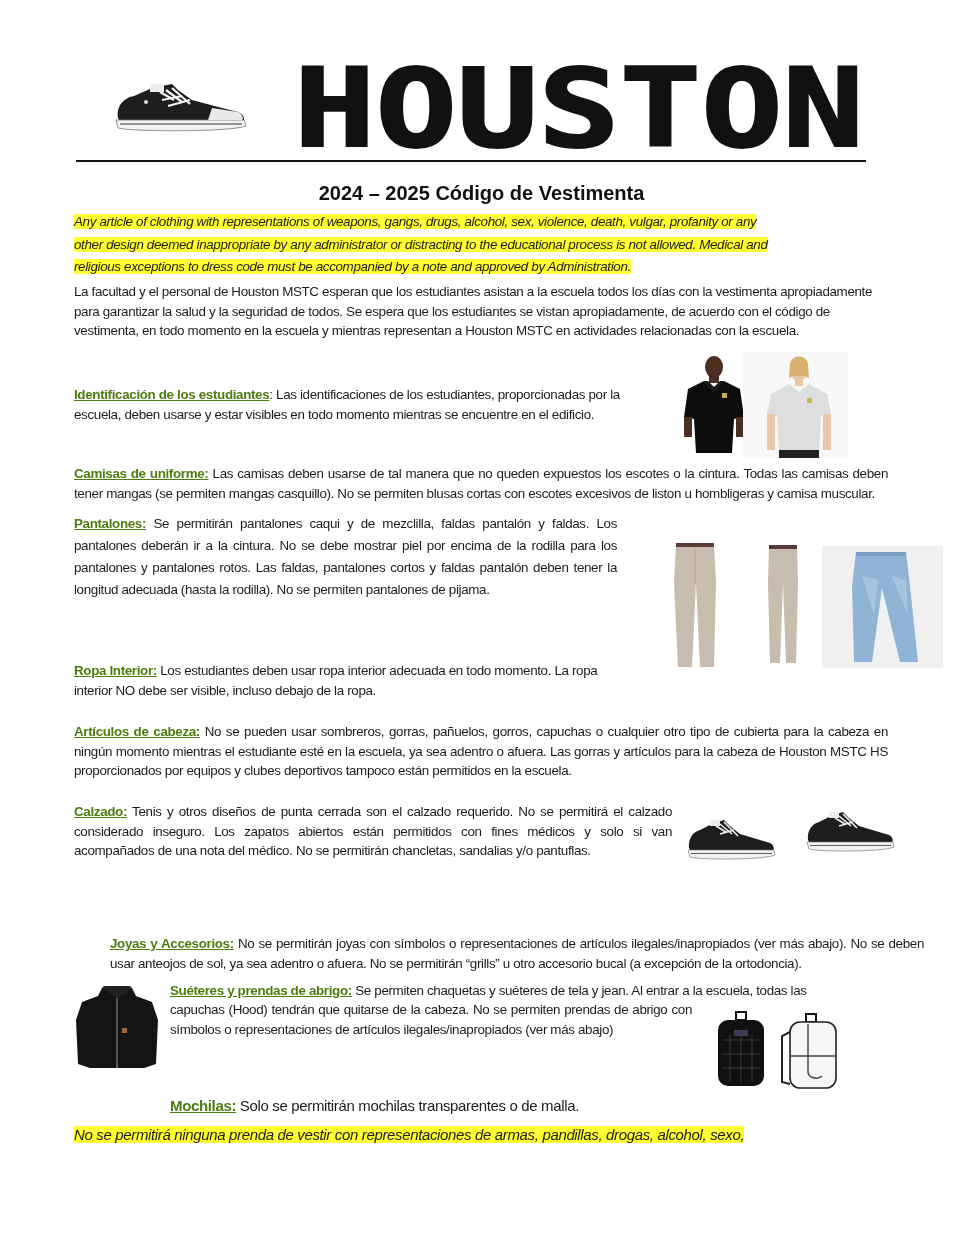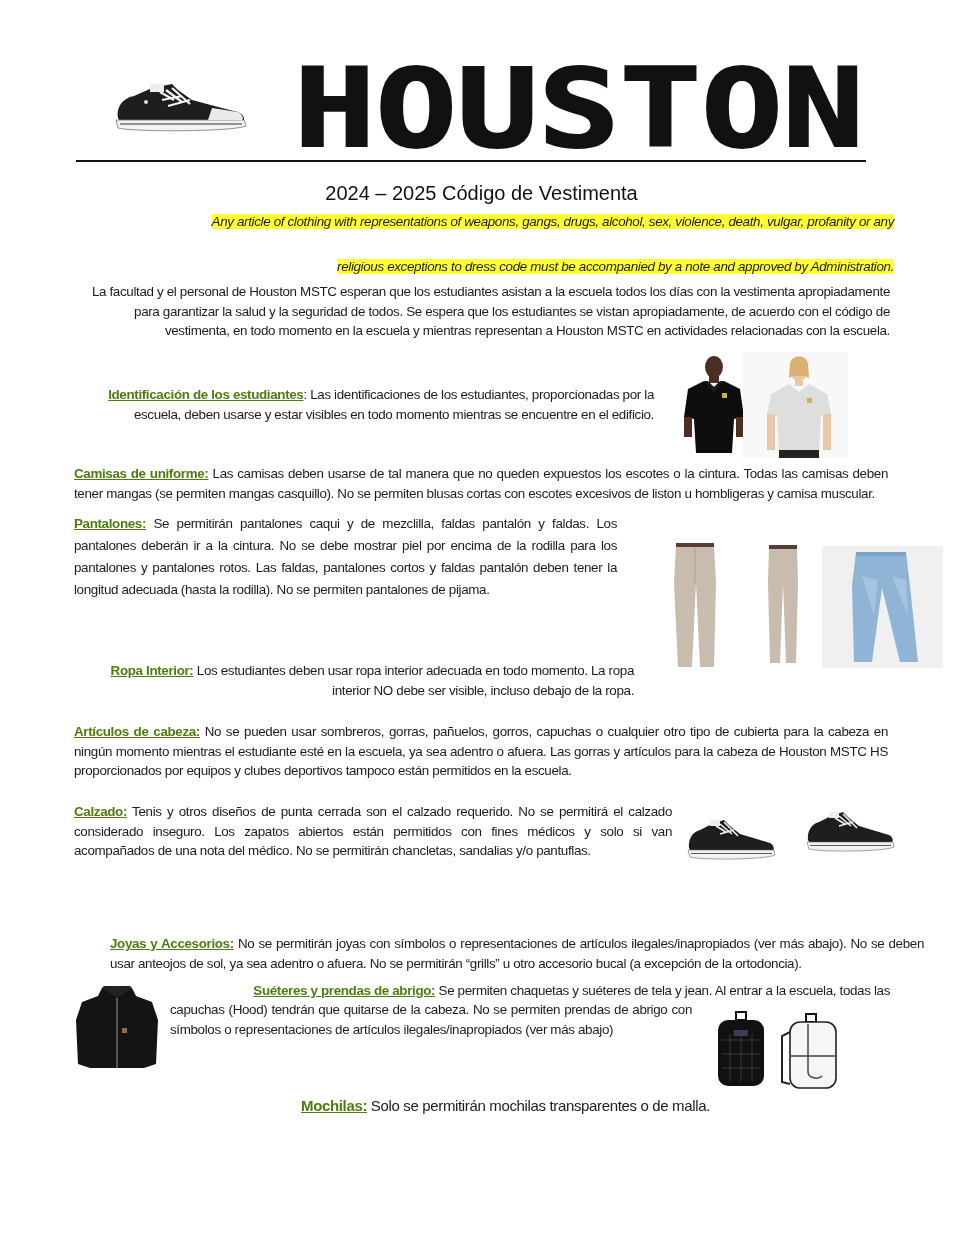--- a/index.html
+++ b/index.html
@@ -2,27 +2,26 @@
 <html><head>
 <meta charset="utf-8">
 <style>
   * { box-sizing: border-box; margin: 0; padding: 0; }
   html, body { width: 963px; height: 1239px; background: #ffffff; overflow: hidden; }
   body { position: relative; font-family: "Liberation Sans Narrow", "Liberation Sans", sans-serif; color: #1a1a1a; }
   .header-rule { position: absolute; left: 76px; top: 160px; width: 790px; height: 2px; background: #111; }
 
   .doc-title {
     position: absolute; left: 0; top: 182px; width: 963px; text-align: center;
-    font-family: "Liberation Sans", sans-serif; font-weight: normal; font-size: 20px; color: #111;
+    font-family: "Liberation Sans", sans-serif; font-weight: bold; font-size: 20px; color: #111;
   }
 
   .para {
     position: absolute; font-family: "Liberation Sans", sans-serif; font-size: 13.4px; line-height: 19.5px; color: #1c1c1c;
     letter-spacing: -0.35px;
-    text-align: right;
   }
   .justify { text-align: justify; text-align-last: left; }
   .hl {
     background: #ffff33; font-style: italic;
   }
   .hl-block { line-height: 22.5px; }
   .label { font-weight: bold; text-decoration: underline; color: #4d7c0f; }
 
   
   .img { position: absolute; }
@@ -53,21 +52,21 @@
     <text id="wordmark-text" x="287" y="88" text-anchor="middle" font-family="DejaVu Sans Mono, Liberation Mono, monospace" font-weight="bold" font-size="108" textLength="570" lengthAdjust="spacingAndGlyphs" fill="#111" stroke="#111" stroke-width="2">HOUSTON</text>
     <text id="wordmark-inner" x="287" y="88" text-anchor="middle" font-family="DejaVu Sans Mono, Liberation Mono, monospace" font-weight="bold" font-size="108" textLength="570" lengthAdjust="spacingAndGlyphs" fill="none" stroke="#fff" stroke-width="2.2" stroke-dasharray="none" style="paint-order:stroke" opacity="0.0">HOUSTON</text>
   </svg>
 </div>
 <div class="header-rule"></div>
 
 <div class="doc-title">2024 – 2025 Código de Vestimenta</div>
 
 <div class="para hl-block" style="left:74px; top:211px; width:820px;">
   <span class="hl">Any article of clothing with representations of weapons, gangs, drugs, alcohol, sex, violence, death, vulgar, profanity or any</span><br>
-  <br>
+  <span class="hl">other design deemed inappropriate by any administrator or distracting to the educational process is not allowed. Medical and</span><br>
   <span class="hl">religious exceptions to dress code must be accompanied by a note and approved by Administration.</span>
 </div>
 
 <div class="para" style="left:74px; top:282px; width:816px; line-height:19.6px;">La facultad y el personal de Houston MSTC esperan que los estudiantes asistan a la escuela todos los días con la vestimenta apropiadamente para garantizar la salud y la seguridad de todos. Se espera que los estudiantes se vistan apropiadamente, de acuerdo con el código de vestimenta, en todo momento en la escuela y mientras representan a Houston MSTC en actividades relacionadas con la escuela.</div>
 
 <div class="para" style="left:74px; top:385px; width:580px; line-height:19.6px;">
   <span class="label">Identificación de los estudiantes</span><span>:</span><span> Las identificaciones de los estudiantes, proporcionadas por la escuela, deben usarse y estar visibles en todo momento mientras se encuentre en el edificio.</span>
 </div>
 <div class="img" style="left:682px; top:353px; width:64px; height:100px;">
   <svg width="64" height="100" viewBox="0 0 64 100">
@@ -202,14 +201,14 @@
     <line x1="12" y1="44" x2="58" y2="44" stroke="#444" stroke-width="1.5"></line>
     <path d="M30 12 L 30 60 C 30 66, 40 68, 44 64" fill="none" stroke="#444" stroke-width="1.5"></path>
   </svg>
 </div>
 
 <div class="para" style="left:170px; top:1096px; width:540px; font-size:15px; line-height:20px;">
   <span class="label">Mochilas:</span><span>  Solo se permitirán mochilas transparentes o de malla.</span>
 </div>
 
 <div class="para" style="left:74px; top:1123px; width:820px; font-size:15px; line-height:23px;">
-  <br>
+  <span class="hl">No se permitirá ninguna prenda de vestir con representaciones de armas, pandillas, drogas, alcohol, sexo,</span><br>
 </div>
 
 </body></html>

